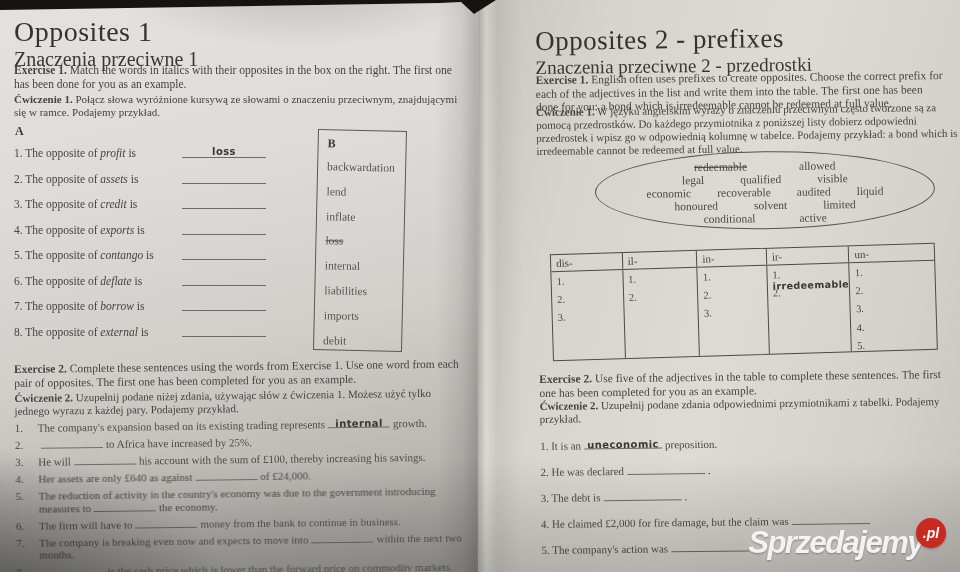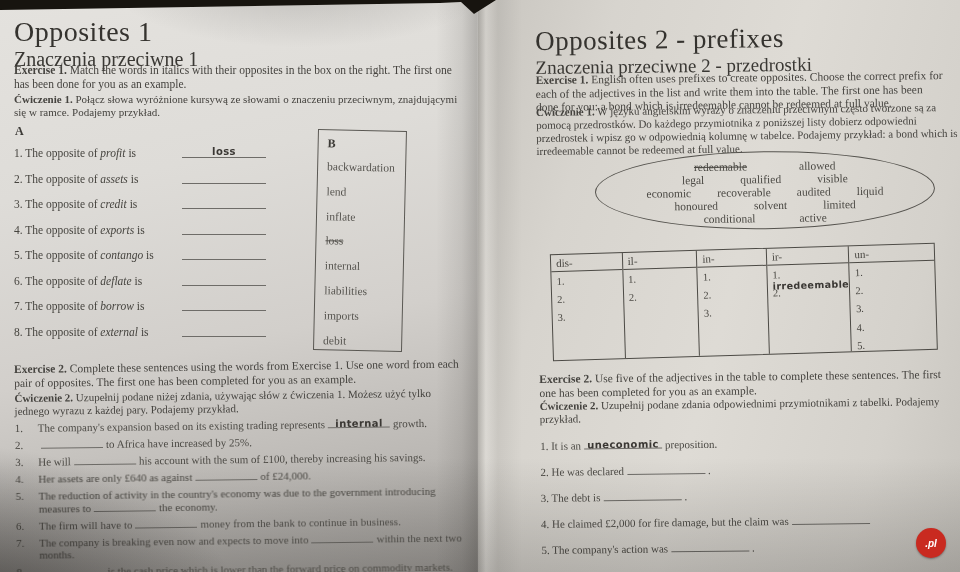--- a/index.html
+++ b/index.html
@@ -93,21 +93,21 @@
 
   
   #wm { position:absolute; right:14px; bottom:14px; display:flex; align-items:flex-start; pointer-events:none; }
   #wm .wt { font-family:"Liberation Sans","DejaVu Sans",sans-serif; font-style:italic; font-weight:bold;
     font-size:31px; letter-spacing:-1.5px; color:rgba(252,252,252,0.92);
     text-shadow:0 1px 2px rgba(60,58,55,0.45), 0 0 8px rgba(255,255,255,0.25); line-height:30px; margin-top:10px; }
   #wm .wc { width:30px; height:30px; border-radius:50%; background:#c92a20; margin-left:-7px;
     display:flex; align-items:center; justify-content:center;
     box-shadow:0 1px 2px rgba(40,20,18,0.4); }
   #wm .wc span { font-family:"Liberation Sans","DejaVu Sans",sans-serif; font-weight:bold; font-style:italic;
-    font-size:10px; color:#fff; letter-spacing:0; }
+    font-size:14px; color:#fff; letter-spacing:0; }
 </style>
 </head>
 <body>
 
 <div id="stage">
   <div id="book">
     <div class="page-left"></div>
     <div class="page-right"></div>
 
     <div class="lp title" id="lp-title">Opposites 1</div>
@@ -371,17 +371,18 @@
           <span>The company's action was</span><span class="iblank"><span class="hand"></span></span><span>.</span>
         </div>
       </div>
     </div>
 
     <div class="spine"></div>
     <div class="vignette"></div>
   </div>
 
   <div id="wm">
+    <span class="wt">Sprzedajemy</span>
     <span class="wc">
         <span>.pl</span>
       </span>
   </div>
 </div>
 
 </body></html>

